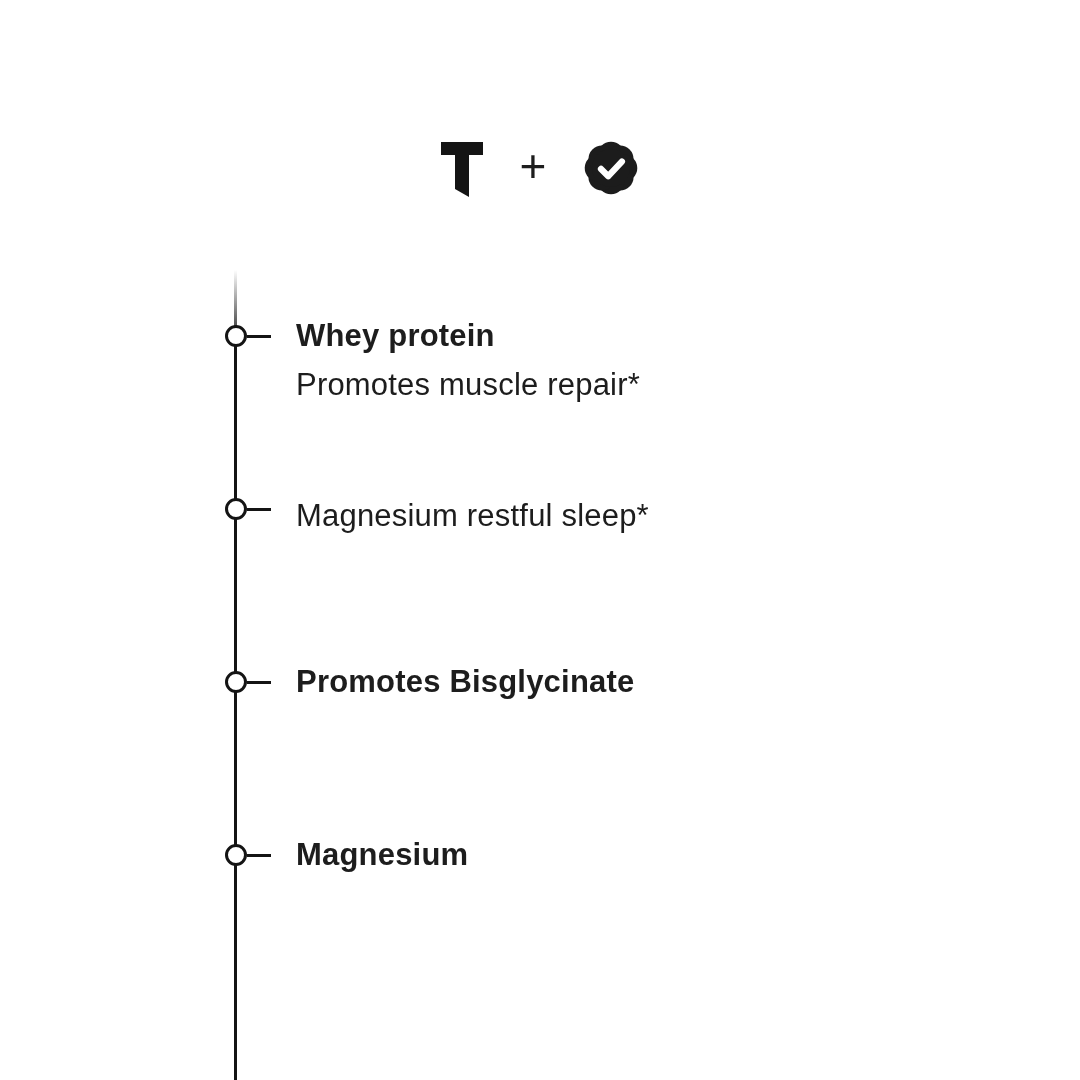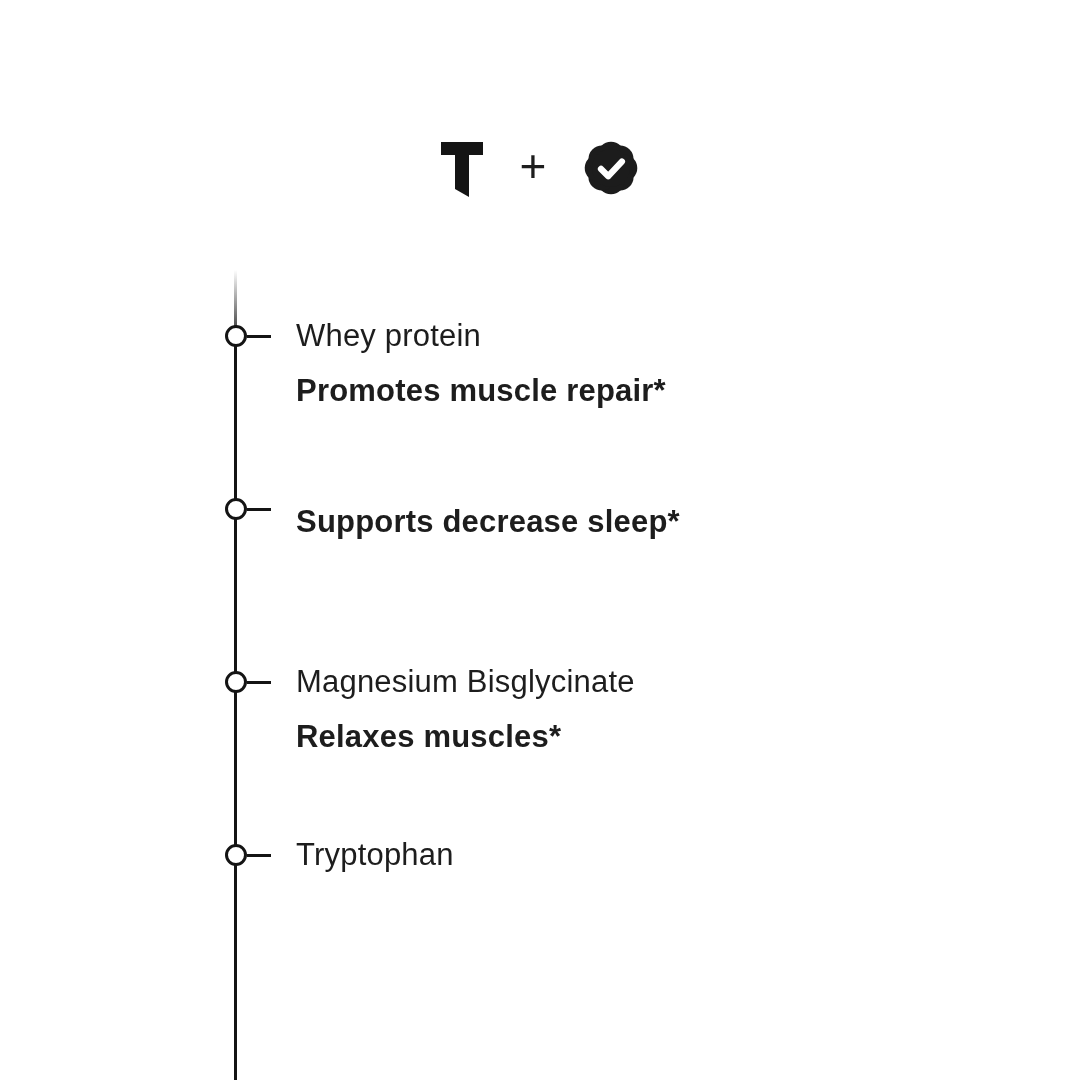--- a/index.html
+++ b/index.html
@@ -78,31 +78,31 @@
     height: 3px;
     background: #141414;
   }
 
   .item-text {
     margin-left: 71px;
     width: 640px;
   }
   .item-title {
     font-size: 31px;
-    font-weight: 400;
+    font-weight: 700;
     line-height: 42px;
     letter-spacing: 0.2px;
     color: #1d1d1d;
   }
   .item-desc {
     font-size: 31px;
-    font-weight: 700;
+    font-weight: 400;
     line-height: 42px;
     letter-spacing: 0.2px;
-    margin-top: 13px;
+    margin-top: 7px;
     color: #1d1d1d;
     white-space: pre-line;
   }
 </style>
 </head>
 <body>
 
 <div class="canvas">
 
   <div class="logo-row">
@@ -142,38 +142,37 @@
       <div class="item-desc">Promotes muscle repair*</div>
     </div>
   </div>
 
   <div class="item item-2">
     <div class="marker">
       <span class="dot"></span>
       <span class="tick"></span>
     </div>
     <div class="item-text">
-      <div class="item-desc">Supports decrease sleep*</div>
+      <div class="item-desc">Magnesium restful sleep*</div>
     </div>
   </div>
 
   <div class="item item-3">
     <div class="marker">
       <span class="dot"></span>
       <span class="tick"></span>
     </div>
     <div class="item-text">
-      <div class="item-title">Magnesium Bisglycinate</div>
-      <div class="item-desc">Relaxes muscles*</div>
+      <div class="item-title">Promotes Bisglycinate</div>
     </div>
   </div>
 
   <div class="item item-4">
     <div class="marker">
       <span class="dot"></span>
       <span class="tick"></span>
     </div>
     <div class="item-text">
-      <div class="item-title">Tryptophan</div>
+      <div class="item-title">Magnesium</div>
     </div>
   </div>
 
 </div>
 
 </body></html>

